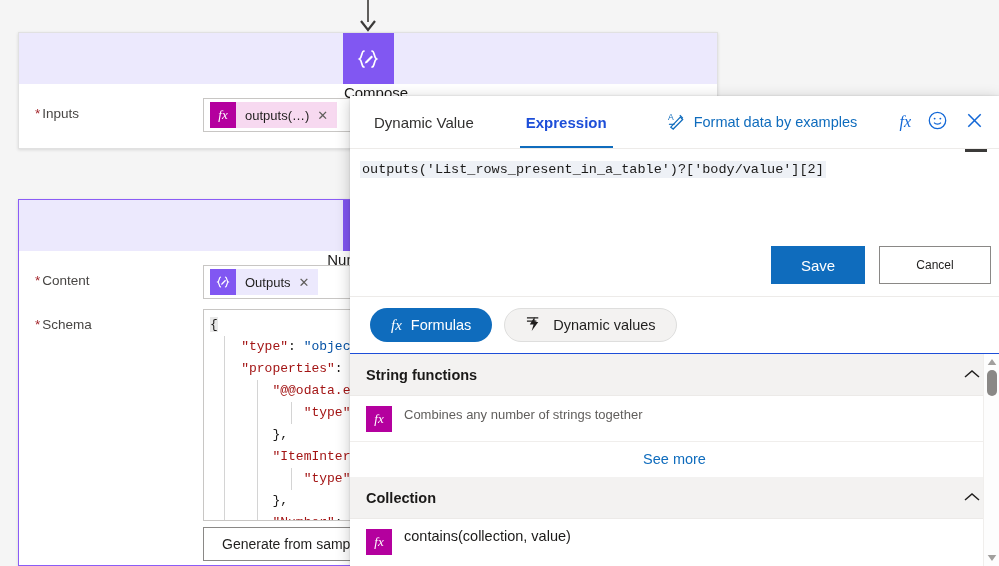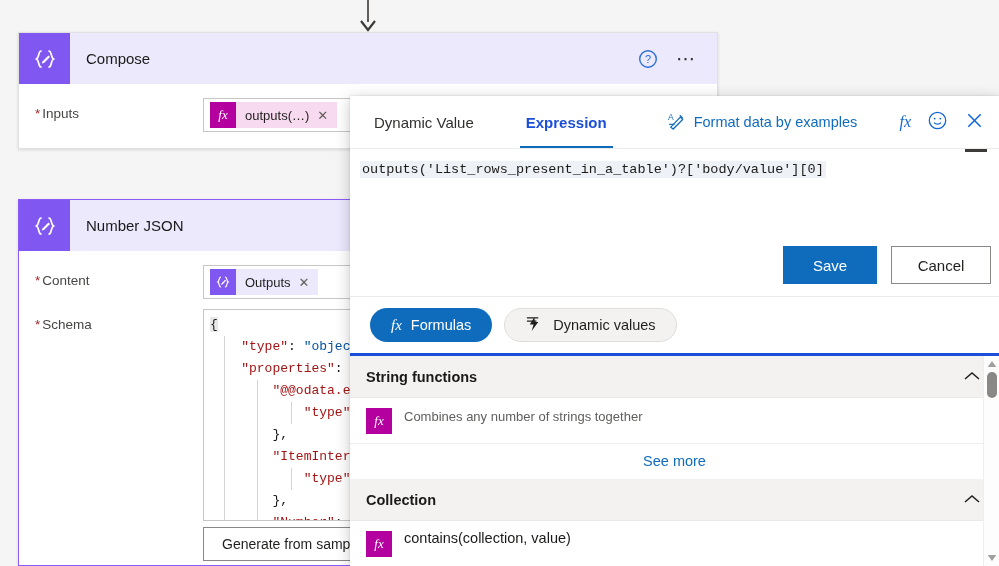--- a/index.html
+++ b/index.html
@@ -19,20 +19,21 @@
     position: absolute;
     background: #ffffff;
     border: 1px solid #e1e1e1;
     box-shadow: 0 1px 3px rgba(0,0,0,0.12);
   }
   .card.selected { border: 1px solid #8b5cf6; }
   .card-header {
     display: flex; align-items: center;
     background: #ece9fd;
     height: 51px;
+    flex-direction: column;
   }
   .card-icon {
     width: 51px; height: 51px;
     background: #8157f2;
     display: flex; align-items: center; justify-content: center;
     flex: 0 0 51px;
   }
   .card-title {
     font-size: 15px; color: #1b1a19; margin-left: 16px;
     white-space: nowrap;
@@ -162,21 +163,21 @@
     position: absolute; right: 8px; bottom: 12px;
     display: flex; gap: 14px;
   }
   .btn-primary {
     background: #0f6cbd; color: #fff; border: none;
     height: 38px; width: 94px; font-size: 15px; cursor: pointer;
     font-family: "Liberation Sans", sans-serif;
   }
   .btn-secondary {
     background: #fff; color: #201f1e; border: 1px solid #8a8886;
-    height: 38px; width: 100px; font-size: 15px; cursor: pointer;
+    height: 38px; width: 112px; font-size: 12px; cursor: pointer;
     font-family: "Liberation Sans", sans-serif;
   }
 
   .pivot-row {
     border-top: 1px solid #edebe9;
     display: flex; align-items: center; gap: 12px;
     padding: 11px 0 11px 20px;
     flex: 0 0 56px;
   }
   .pill {
@@ -186,21 +187,21 @@
     border: 1px solid transparent;
   }
   .pill.on { background: #0f6cbd; color: #fff; }
   .pill.off { background: #f3f2f1; color: #201f1e; border-color: #dededd; }
   .pill .pfx {
     font-style: italic; font-family: "Liberation Serif", serif; font-size: 15px;
   }
 
   .list-scroll {
     flex: 1 1 auto; position: relative; overflow: hidden;
-    border-top: 3px solid #1d4ed8;
+    border-top: 1px solid #1d4ed8;
   }
   .group-hdr {
     display: flex; align-items: center;
     background: #f3f2f1;
     height: 42px; padding: 0 18px 0 16px;
     font-size: 14.5px; font-weight: bold; color: #1b1a19;
     cursor: pointer;
     border-bottom: 1px solid #eceae8;
   }
   .group-hdr .chev { margin-left: auto; }
@@ -376,21 +377,21 @@
         <span>
           <svg width="21" height="21" viewBox="0 0 22 22">
             <path d="M4.5 4.5 L17.5 17.5 M17.5 4.5 L4.5 17.5" stroke="#1267d6" stroke-width="1.6"></path>
           </svg>
         </span>
       </div>
     </div>
 
     <div class="expr-area">
       <div class="hscroll-nub"></div>
-      <span class="expr-text">outputs('List_rows_present_in_a_table')?['body/value'][0]</span>
+      <span class="expr-text">outputs('List_rows_present_in_a_table')?['body/value'][2]</span>
       <div class="expr-actions">
         <button class="btn-primary">Save</button>
         <button class="btn-secondary">Cancel</button>
       </div>
     </div>
 
     <div class="pivot-row">
       <div class="pill on">
         <span class="pfx">fx</span>
         <span>Formulas</span>

